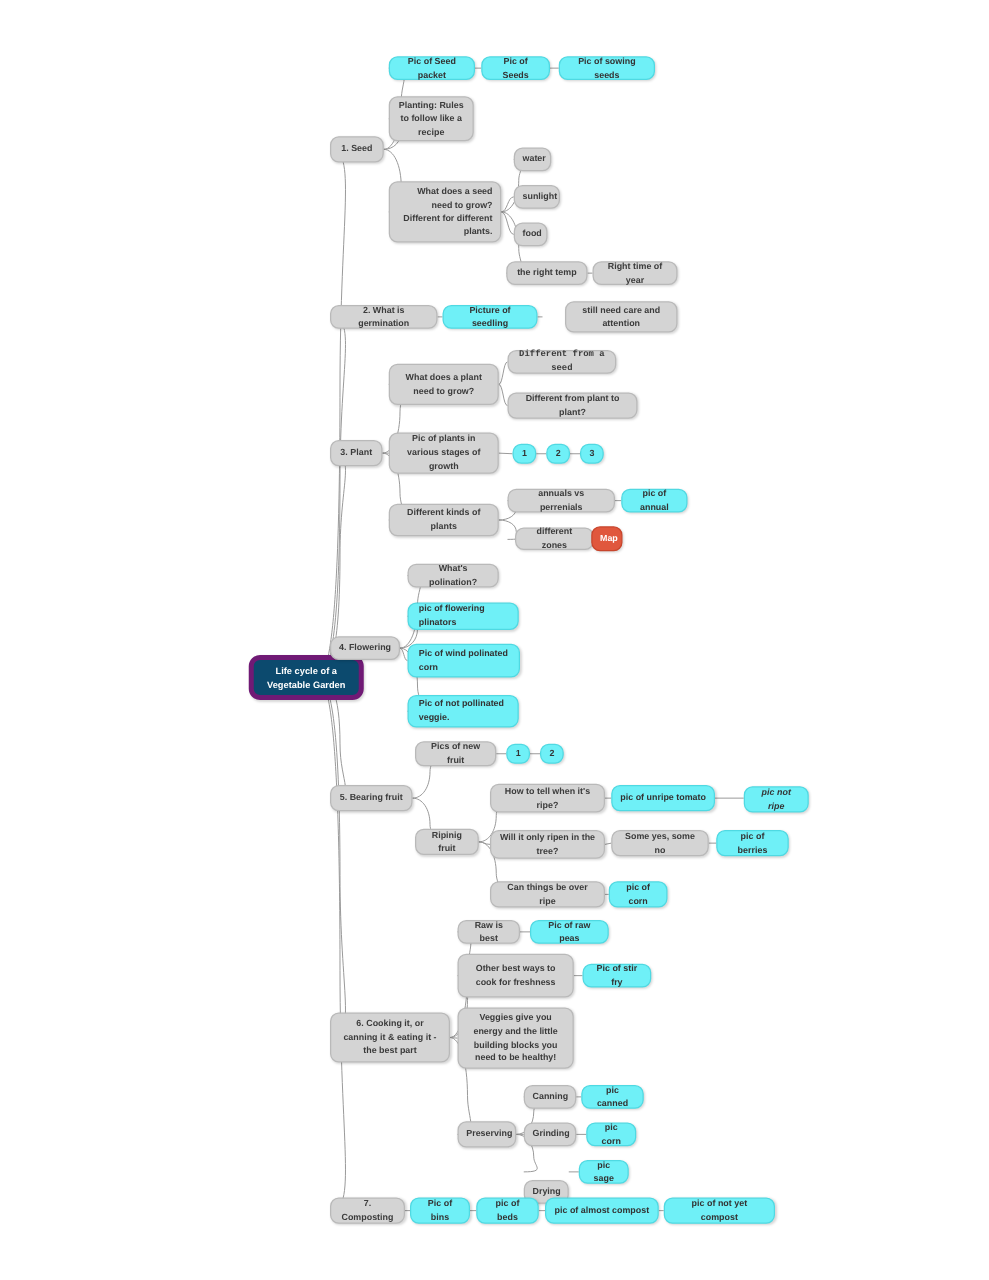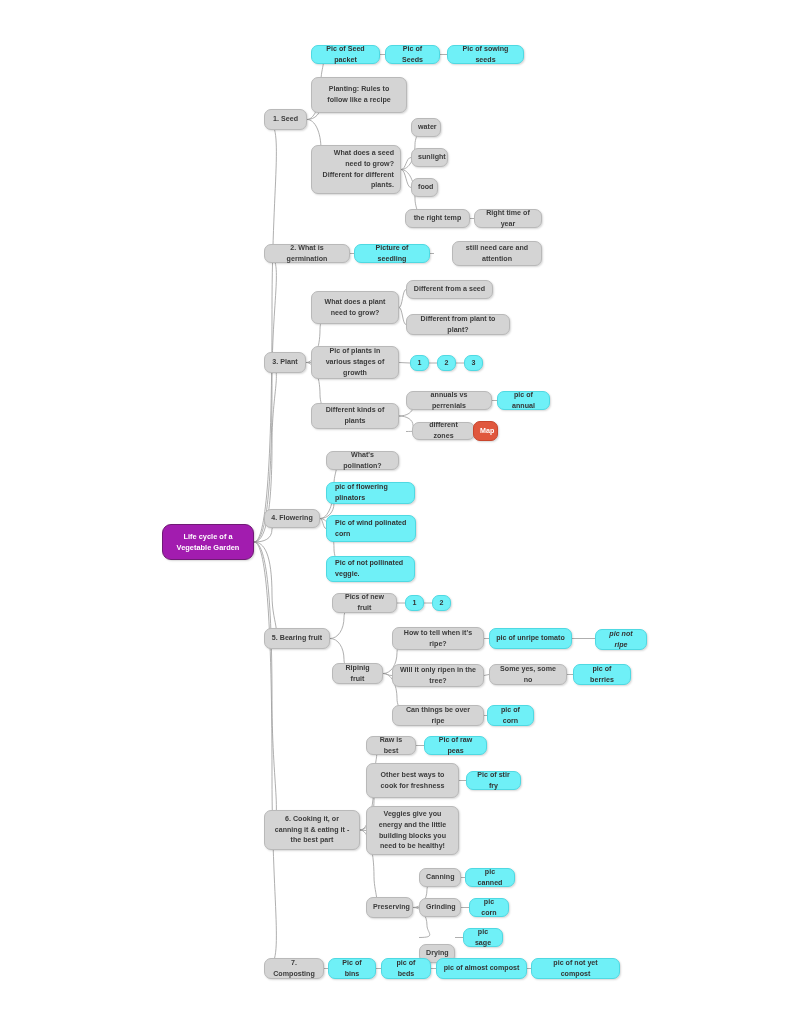--- a/index.html
+++ b/index.html
@@ -44,25 +44,26 @@
     background: #d4d4d4;
     border: 1px solid #b9b9b9;
     box-shadow: 1px 1px 2px rgba(0,0,0,0.16);
   }
   .node.cyan {
     background: #6ff0f7;
     border: 1px solid #4fd9e2;
     color: #333333;
   }
   .node.root {
-    background: #a21caf;
-    border: 1px solid #701a75;
+    background: #0c4a6e;
+    border: 4px solid #701a75;
     color: #ffffff;
     border-radius: 9px;
     font-size: 7.4px;
+    margin-left: 37px;
   }
   .node.orange {
     background: #e0573d;
     border: 1px solid #c8452c;
     color: #ffffff;
   }
   .node.leftal {
     justify-content: flex-start;
     text-align: left;
     padding-left: 8px;
@@ -149,21 +150,21 @@
     </div>
     <div class="node cyan" style="left: 311px; top: 45px; width: 69px; height: 19px;">
       <span class="txt">Pic of Seed packet</span>
     </div>
     <div class="node cyan" style="left: 385px; top: 45px; width: 55px; height: 19px;">
       <span class="txt">Pic of Seeds</span>
     </div>
     <div class="node cyan" style="left: 447px; top: 45px; width: 77px; height: 19px;">
       <span class="txt">Pic of sowing seeds</span>
     </div>
-    <div class="node " style="left: 311px; top: 77px; width: 96px; height: 36px;">
+    <div class="node " style="left: 311px; top: 77px; width: 68px; height: 36px;">
       <span class="txt">Planting: Rules to follow like a recipe</span>
     </div>
     <div class="node " style="left: 311px; top: 145px; width: 90px; height: 49px; text-align: right;">
       <span class="txt">What does a seed need to grow? Different for different plants.</span>
     </div>
     <div class="node " style="left: 411px; top: 118px; width: 30px; height: 19px;">
       <span class="txt">water</span>
     </div>
     <div class="node " style="left: 411px; top: 148px; width: 37px; height: 19px;">
       <span class="txt">sunlight</span>
@@ -185,21 +186,21 @@
     </div>
     <div class="node " style="left: 452px; top: 241px; width: 90px; height: 25px;">
       <span class="txt">still need care and attention</span>
     </div>
     <div class="node " style="left: 264px; top: 352px; width: 42px; height: 21px;">
       <span class="txt">3. Plant</span>
     </div>
     <div class="node " style="left: 311px; top: 291px; width: 88px; height: 33px;">
       <span class="txt">What does a plant need to grow?</span>
     </div>
-    <div class="node " style="left: 406px; top: 280px; width: 87px; height: 19px;">
+    <div class="node " style="left: 406px; top: 280px; width: 87px; height: 19px; font-family: Liberation Mono, monospace;">
       <span class="txt">Different from a seed</span>
     </div>
     <div class="node " style="left: 406px; top: 314px; width: 104px; height: 21px;">
       <span class="txt">Different from plant to plant?</span>
     </div>
     <div class="node " style="left: 311px; top: 346px; width: 88px; height: 33px;">
       <span class="txt">Pic of plants in various stages of growth</span>
     </div>
     <div class="node cyan" style="left: 410px; top: 355px; width: 19px; height: 16px;">
       <span class="txt">1</span>

